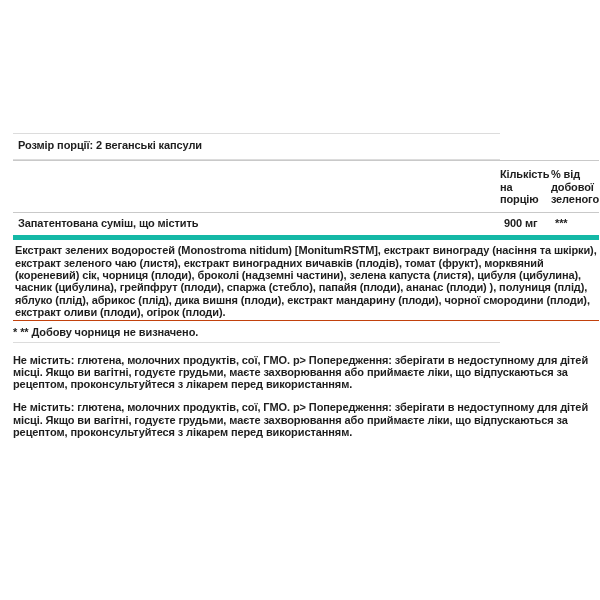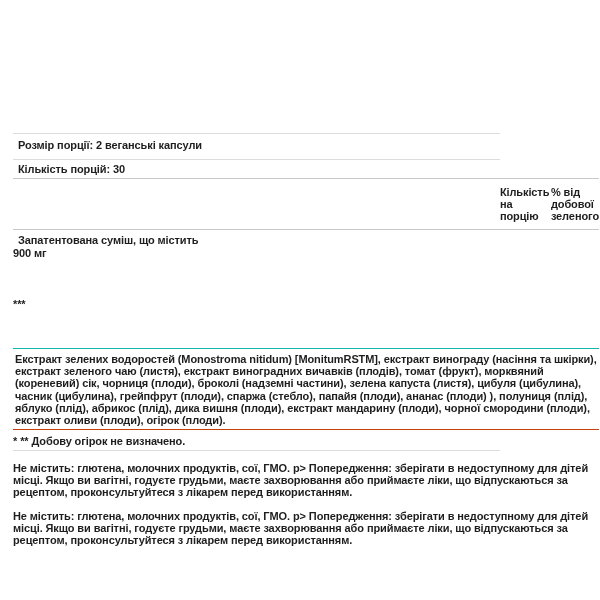--- a/index.html
+++ b/index.html
@@ -40,23 +40,22 @@
   }
   .header-row {
     display: flex;
     border-top: 1px solid #c9c9c9;
     border-bottom: 1px solid #c9c9c9;
     padding: 7px 0;
     align-items: center;
   }
   .blend-row {
     display: flex;
-    border-bottom: 1px solid #14b8a6;
+    border-bottom: 5px solid #14b8a6;
     padding: 4px 0 6px 0;
-    flex-direction: column;
   }
   .c1 { flex: 1 1 auto; padding-left: 5px; }
   .c2 { flex: 0 0 51px; }
   .c3 { flex: 0 0 44px; }
   .nowrap { white-space: nowrap; }
   .ingredients {
     border-bottom: 1px solid #c2410c;
     padding: 4px 1px 2px 2px;
   }
   .note {
@@ -72,39 +71,36 @@
 </head>
 <body>
 
 <div class="sheet">
   <div class="label">
 
     <div class="row-serving">
       <span>Розмір порції: 2 веганські капсули</span>
     </div>
 
-    <div class="row-servings">
-      <span>Кількість порцій: 30</span>
-    </div>
 
     <div class="header-row">
       <div class="c1"></div>
       <div class="c2">Кількість на порцію</div>
       <div class="c3">% від добової зеленого</div>
     </div>
 
     <div class="blend-row">
       <div class="c1">Запатентована суміш, що містить</div>
       <div class="c2 nowrap">900 мг</div>
       <div class="c3">***</div>
     </div>
 
     <div class="ingredients">Екстракт зелених водоростей (Monostroma nitidum) [MonitumRSTM], екстракт винограду (насіння та шкірки), екстракт зеленого чаю (листя), екстракт виноградних вичавків (плодів), томат (фрукт), морквяний (кореневий) сік, чорниця (плоди), броколі (надземні частини), зелена капуста (листя), цибуля (цибулина), часник (цибулина), грейпфрут (плоди), спаржа (стебло), папайя (плоди), ананас (плоди) ), полуниця (плід), яблуко (плід), абрикос (плід), дика вишня (плоди), екстракт мандарину (плоди), чорної смородини (плоди), екстракт оливи (плоди), огірок (плоди).</div>
 
-    <div class="note">* ** Добову огірок не визначено.</div>
+    <div class="note">* ** Добову чорниця не визначено.</div>
 
 
     <p class="para">Не містить: глютена, молочних продуктів, сої, ГМО. р&gt; Попередження: зберігати в недоступному для дітей місці. Якщо ви вагітні, годуєте грудьми, маєте захворювання або приймаєте ліки, що відпускаються за рецептом, проконсультуйтеся з лікарем перед використанням.</p>
 
     <p class="para">Не містить: глютена, молочних продуктів, сої, ГМО. р&gt; Попередження: зберігати в недоступному для дітей місці. Якщо ви вагітні, годуєте грудьми, маєте захворювання або приймаєте ліки, що відпускаються за рецептом, проконсультуйтеся з лікарем перед використанням.</p>
 
   </div>
 </div>
 
 </body></html>

